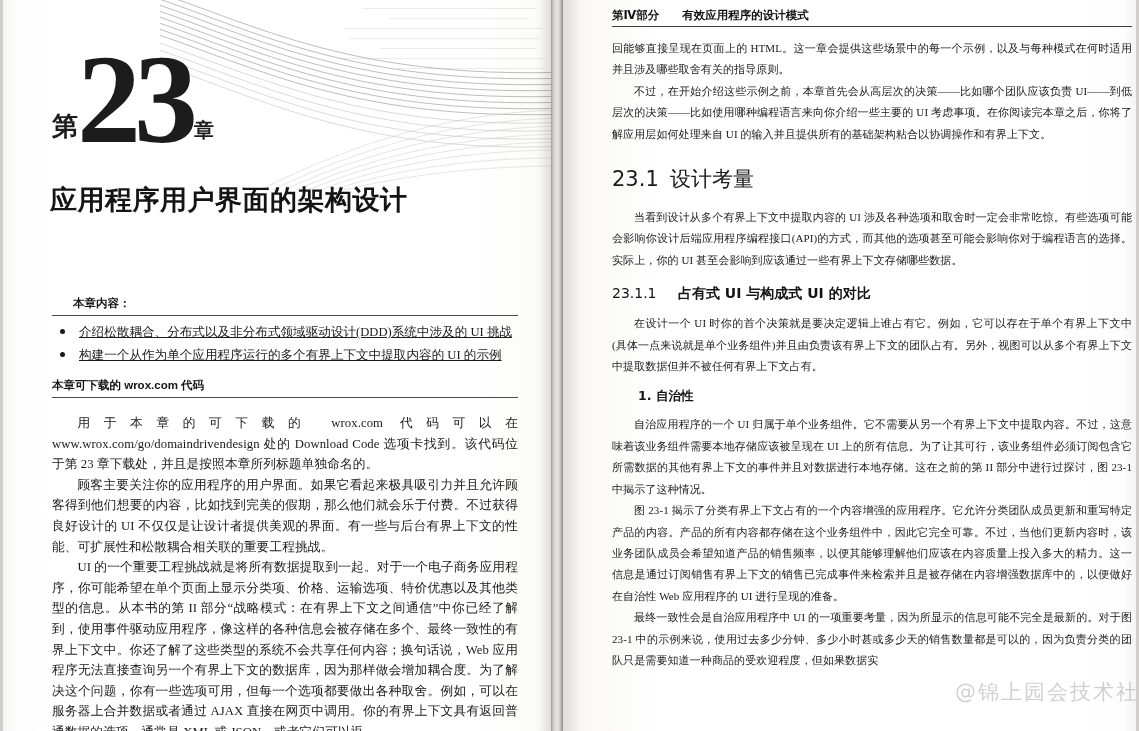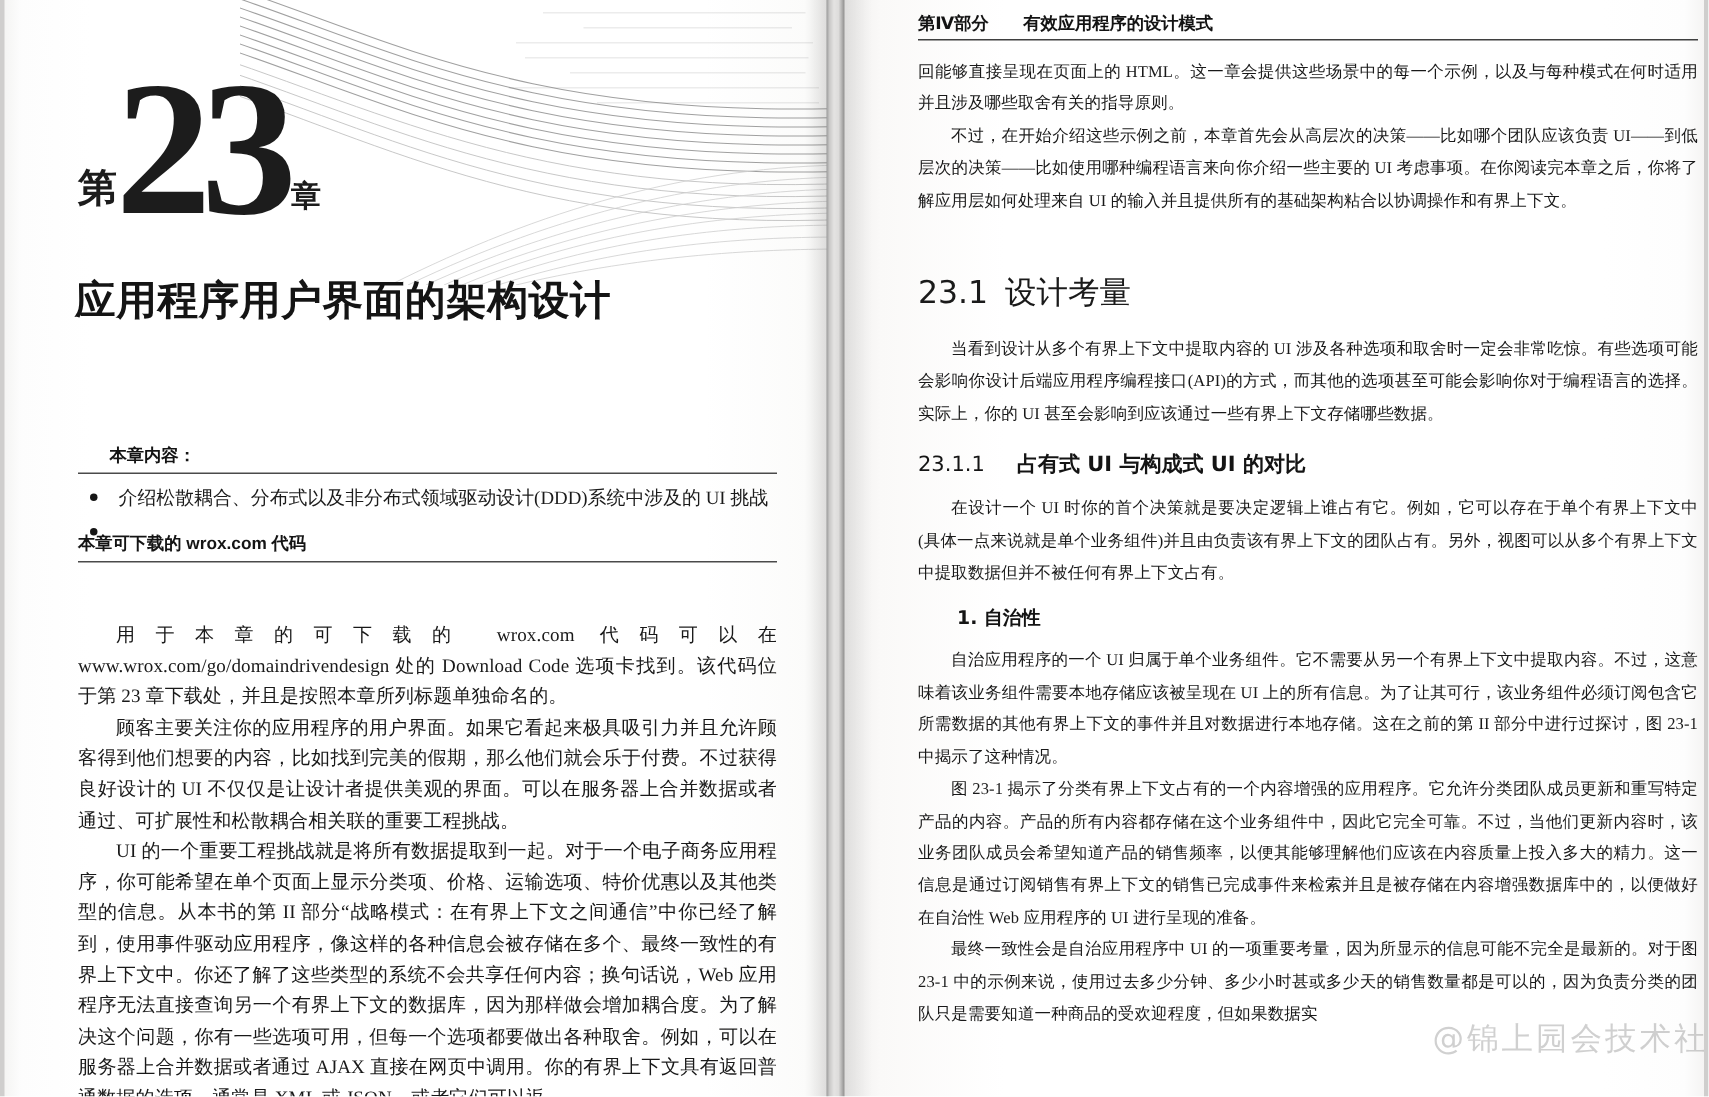--- a/index.html
+++ b/index.html
@@ -42,42 +42,42 @@
   #chapter-title{position:absolute;left:50px;top:182px;width:460px;
     font-family:"DejaVu Sans","Liberation Sans",sans-serif;
     font-size:27px;font-weight:700;letter-spacing:.5px;color:#141414;}
 
   #contents-box{position:absolute;left:52px;top:296px;width:466px;}
   #contents-heading{font-family:"DejaVu Sans","Liberation Sans",sans-serif;
     font-size:11.5px;font-weight:700;color:#141414;padding-bottom:4px;margin-left:21px;}
   .rule{height:1px;background:#4a4a4a;}
   #contents-list{list-style:none;margin:0;padding:7px 0 6px 0;}
   #contents-list li{position:relative;padding-left:27px;font-size:12.6px;line-height:19px;
-    margin-bottom:4px;color:#1b1b1b;}
+    margin-bottom:4px;color:#1b1b1b;text-decoration:underline;}
   #contents-list li .bul{position:absolute;left:8px;top:6px;width:5px;height:5px;
     border-radius:50%;background:#161616;}
   #code-heading{font-family:Liberation Sans, sans-serif;
     font-size:11.5px;font-weight:700;color:#141414;padding:3px 0 4px 0;}
 
   #left-body{position:absolute;left:52px;top:413px;width:466px;}
   .para{font-size:12.7px;line-height:20.6px;text-align:justify;text-justify:inter-ideograph;
     margin:0 0 0 0;color:#191919;letter-spacing:.1px;}
   .para.ind{text-indent:2em;}
 
   
   #rp-header{position:absolute;left:612px;top:8px;width:520px;
     font-family:"DejaVu Sans","Liberation Sans",sans-serif;
     font-size:11.5px;font-weight:700;color:#131313;}
   #rp-header-rule{position:absolute;left:612px;top:26px;width:520px;height:1.4px;background:#3f3f3f;}
 
   #right-body{position:absolute;left:612px;top:38px;width:520px;}
   #right-body .para{font-size:11px;line-height:21.4px;}
 
   h2.sec{font-family:"DejaVu Sans","Liberation Sans",sans-serif;
-    font-size:21px;font-weight:400;color:#1a1a1a;margin:36px 0 14px 0;letter-spacing:0px;}
+    font-size:21px;font-weight:400;color:#1a1a1a;margin:20px 0 14px 0;letter-spacing:0px;}
   h2.sec .num{display:inline-block;min-width:58px;}
   h3.sub{font-family:"DejaVu Sans","Liberation Sans",sans-serif;
     font-size:14px;font-weight:700;color:#141414;margin:14px 0 10px 0;}
   h3.sub .num{display:inline-block;min-width:66px;font-weight:400;}
   h4.subsub{font-family:"DejaVu Sans","Liberation Sans",sans-serif;
     font-size:12.6px;font-weight:700;color:#141414;margin:11px 0 9px 0;padding-left:26px;}
 
   #watermark{position:absolute;left:955px;top:678px;width:185px;height:34px;
     font-family:"DejaVu Sans","Liberation Sans",sans-serif;
     font-size:21px;color:#6f6f6f;opacity:.32;letter-spacing:2px;white-space:nowrap;
@@ -139,29 +139,29 @@
       <span id="ch-suffix">章</span>
     </div>
 
     <div id="chapter-title">应用程序用户界面的架构设计</div>
 
     <div id="contents-box">
       <div id="contents-heading">本章内容：</div>
       <div class="rule"></div>
       <ul id="contents-list">
         <li><span class="bul"></span><span>介绍松散耦合、分布式以及非分布式领域驱动设计(DDD)系统中涉及的 UI 挑战</span></li>
-        <li><span class="bul"></span></li>
+        <li><span class="bul"></span><span>构建一个从作为单个应用程序运行的多个有界上下文中提取内容的 UI 的示例</span></li>
       </ul>
       <div id="code-heading">本章可下载的 wrox.com 代码</div>
       <div class="rule"></div>
     </div>
 
     <div id="left-body">
       <p class="para ind">用于本章的可下载的 wrox.com 代码可以在 www.wrox.com/go/domaindrivendesign 处的 Download Code 选项卡找到。该代码位于第 23 章下载处，并且是按照本章所列标题单独命名的。</p>
-      <p class="para ind">顾客主要关注你的应用程序的用户界面。如果它看起来极具吸引力并且允许顾客得到他们想要的内容，比如找到完美的假期，那么他们就会乐于付费。不过获得良好设计的 UI 不仅仅是让设计者提供美观的界面。可以在服务器上合并数据或者通过、可扩展性和松散耦合相关联的重要工程挑战。</p>
+      <p class="para ind">顾客主要关注你的应用程序的用户界面。如果它看起来极具吸引力并且允许顾客得到他们想要的内容，比如找到完美的假期，那么他们就会乐于付费。不过获得良好设计的 UI 不仅仅是让设计者提供美观的界面。有一些与后台有界上下文的性能、可扩展性和松散耦合相关联的重要工程挑战。</p>
       <p class="para ind">UI 的一个重要工程挑战就是将所有数据提取到一起。对于一个电子商务应用程序，你可能希望在单个页面上显示分类项、价格、运输选项、特价优惠以及其他类型的信息。从本书的第 II 部分“战略模式：在有界上下文之间通信”中你已经了解到，使用事件驱动应用程序，像这样的各种信息会被存储在多个、最终一致性的有界上下文中。你还了解了这些类型的系统不会共享任何内容；换句话说，Web 应用程序无法直接查询另一个有界上下文的数据库，因为那样做会增加耦合度。为了解决这个问题，你有一些选项可用，但每一个选项都要做出各种取舍。例如，可以在服务器上合并数据或者通过 AJAX 直接在网页中调用。你的有界上下文具有返回普通数据的选项，通常是 XML 或 JSON，或者它们可以返</p>
     </div>
   </div>
 
   <div class="page" id="right-page"></div>
 
   <div id="rp-header">第Ⅳ部分　　有效应用程序的设计模式</div>
   <div id="rp-header-rule"></div>
 
   <div id="right-body">

